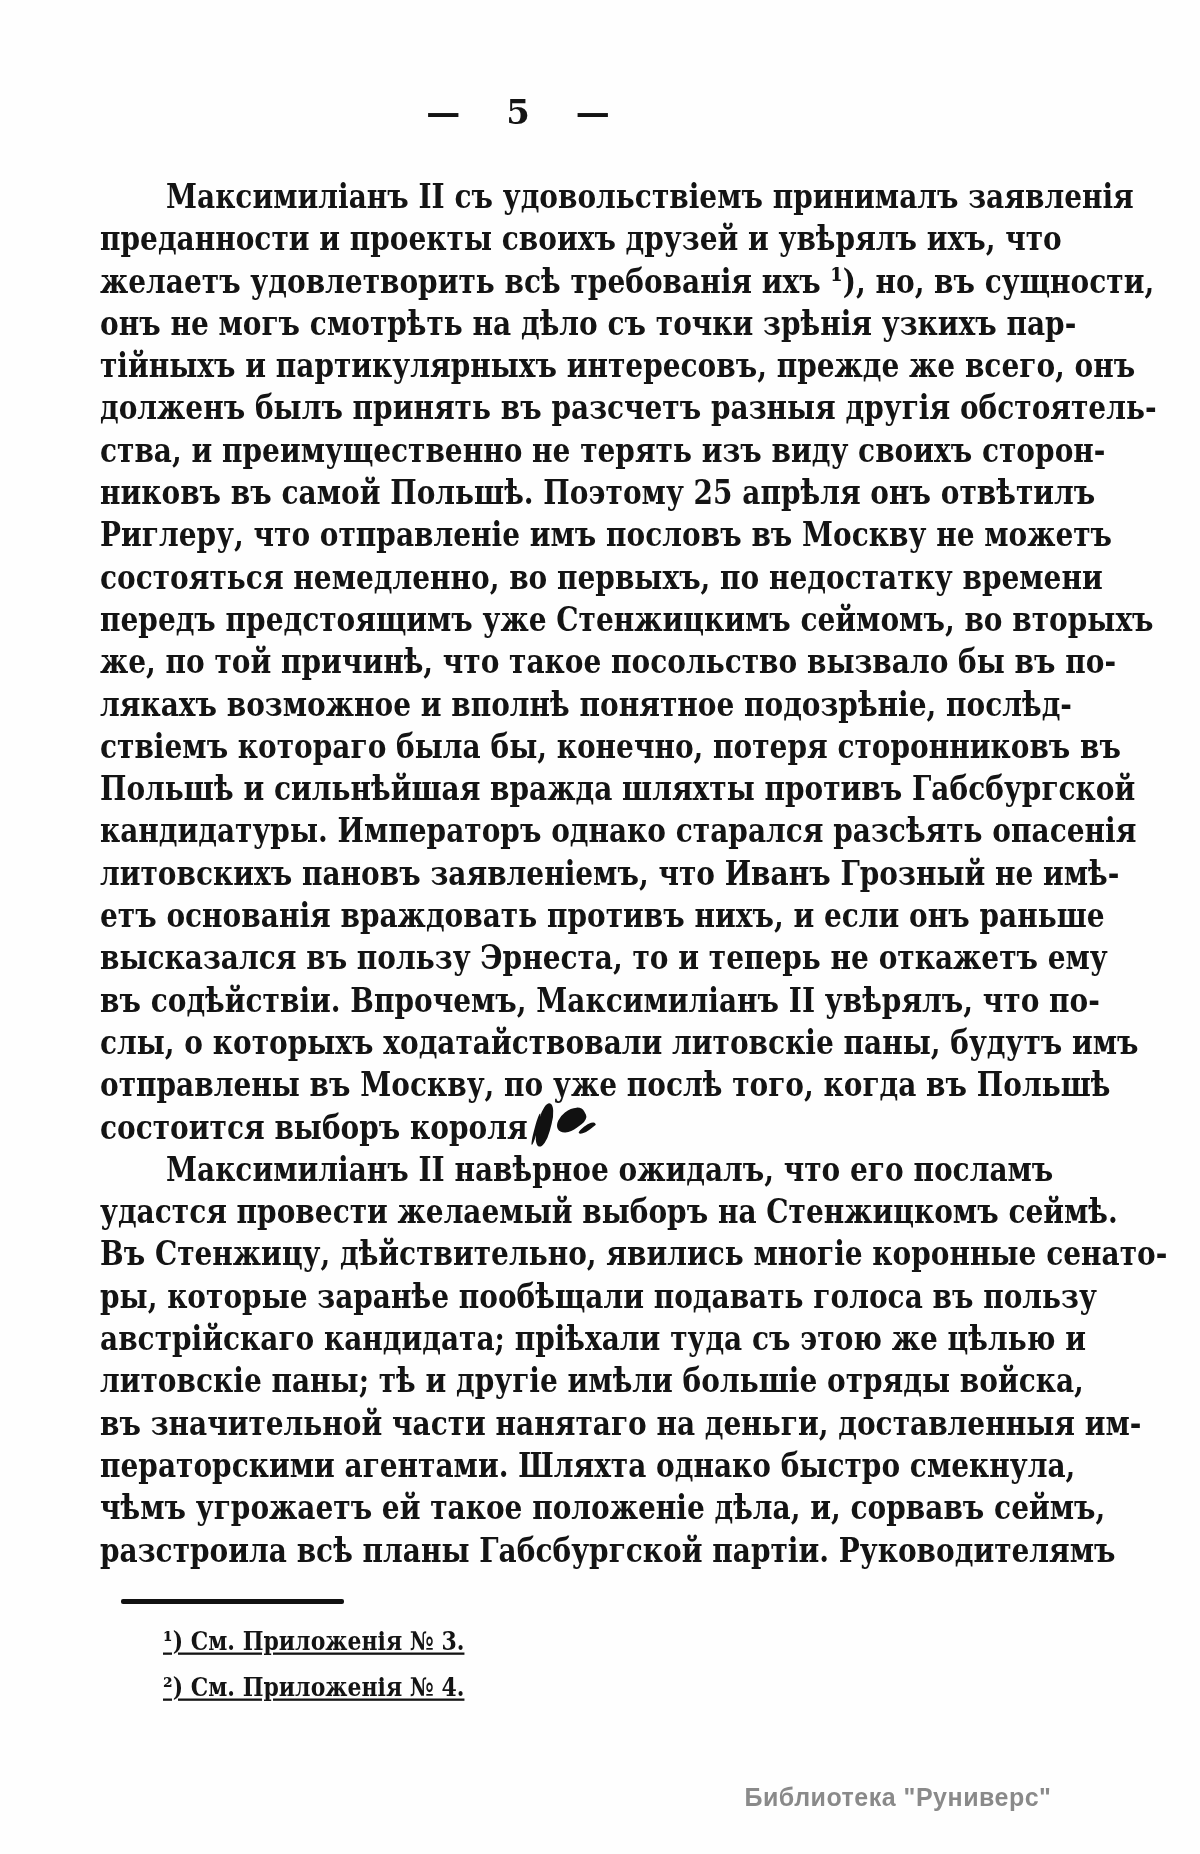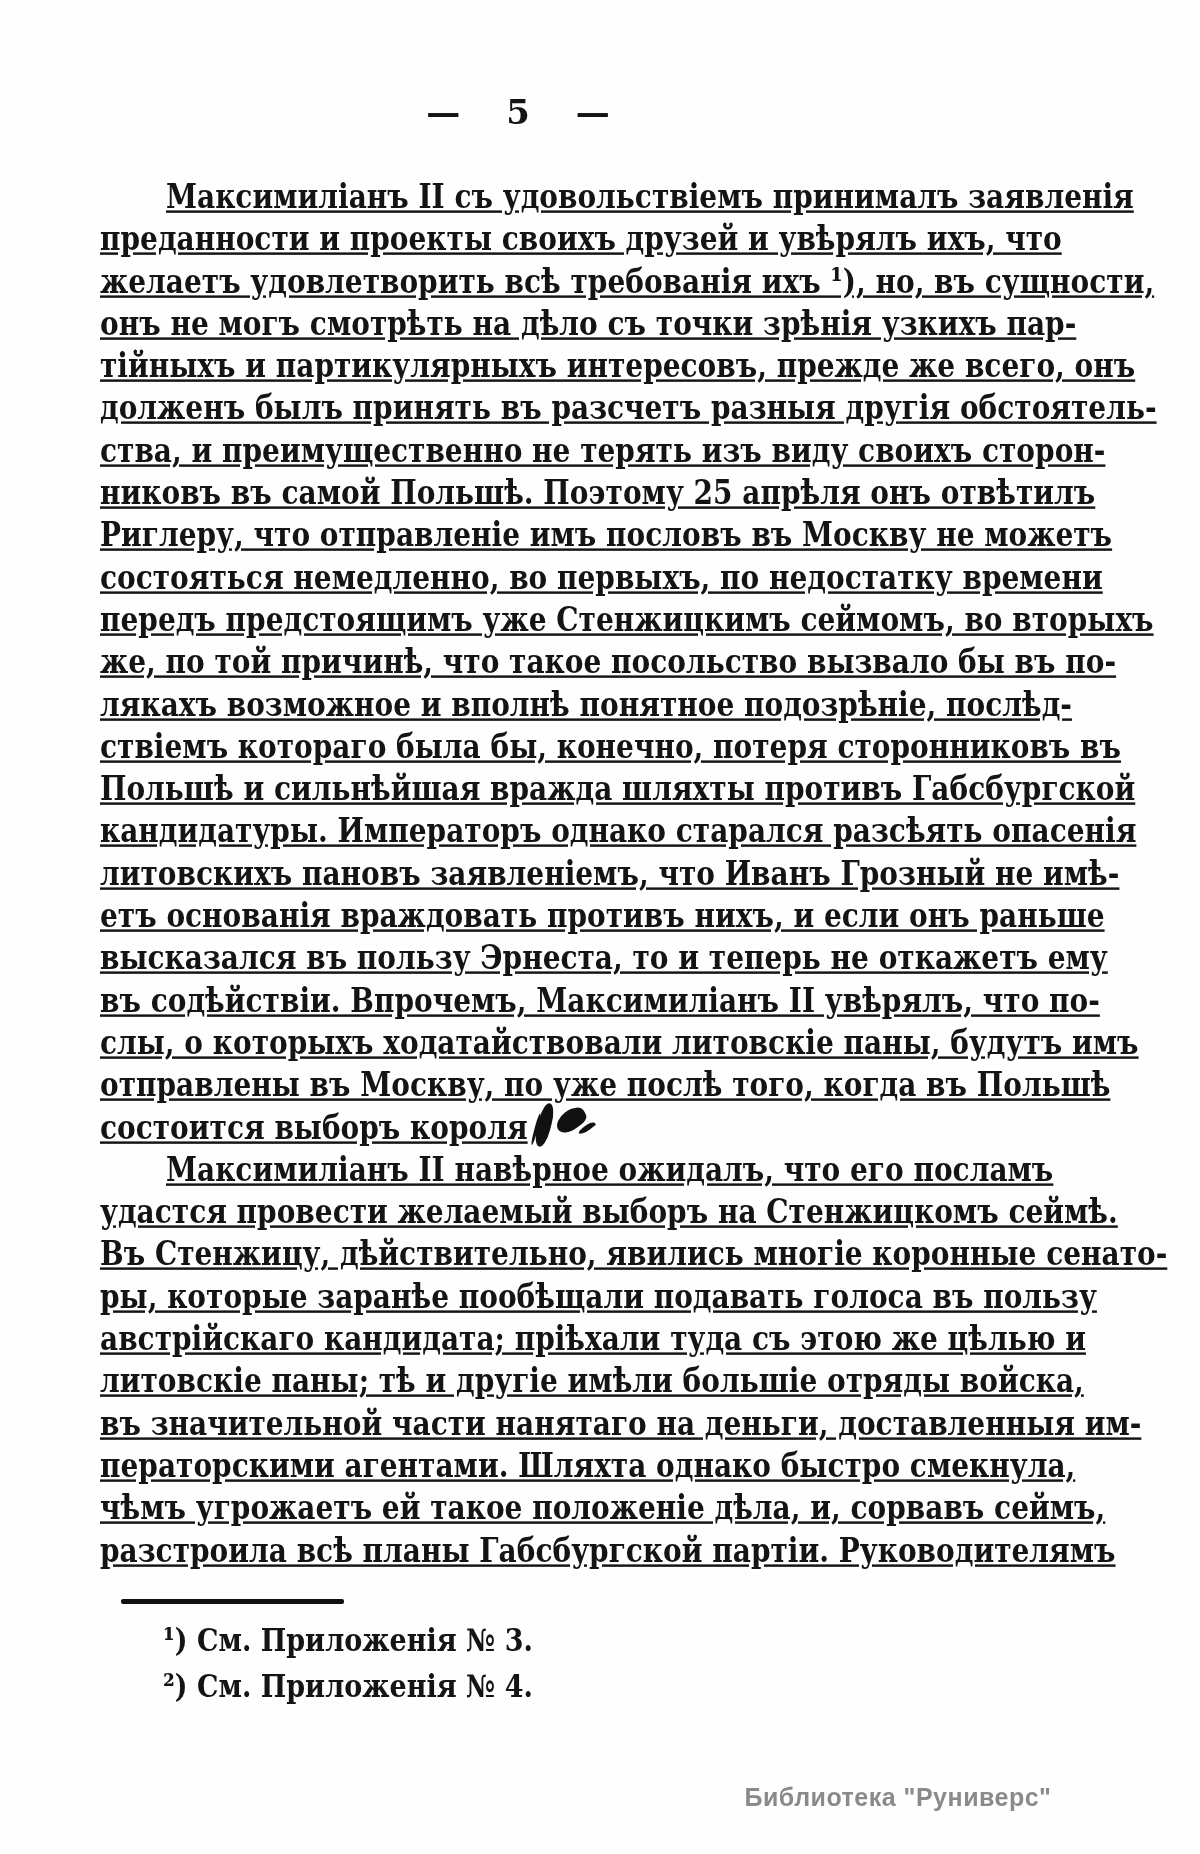--- a/index.html
+++ b/index.html
@@ -8,21 +8,21 @@
     background:#fefefe;
     font-family:"DejaVu Serif","Liberation Serif",serif;
     color:#141414;overflow:hidden;
   }
   .page-number{
     position:absolute;left:100px;top:92px;width:838px;
     text-align:center;font-size:34px;font-weight:700;
     word-spacing:30px;letter-spacing:2px;
   }
   .textblock{
-    position:absolute;left:100px;top:176px;width:838px;text-decoration:underline;
+    position:absolute;left:100px;top:176px;width:838px;
   }
   .line{
     height:42.3px;line-height:42.3px;
     font-size:28px;font-weight:700;
     text-align:justify;text-align-last:justify;
     transform:scaleY(1.22);transform-origin:left center;
     white-space:nowrap;
   }
   .line.indent{text-indent:66px;}
   .line.lastline{text-align-last:left;white-space:nowrap;}
@@ -43,21 +43,21 @@
     border-radius:70% 90% 40% 90%;
     transform:rotate(-32deg);
     box-shadow:10px 14px 0 -6px #111, 16px -10px 0 -12px #111, 4px -8px 0 -12px #111;
   }
   .footnote-rule{
     position:absolute;left:121px;top:1599px;width:223px;height:5px;
     background:#111;border-radius:2px;
   }
   .footnotes{
     position:absolute;left:163px;top:1618px;width:600px;
-    font-size:27px;font-weight:700;
+    font-size:22px;font-weight:700;text-decoration:underline;
   }
   .footnote{height:46px;line-height:46px;transform:scaleY(1.15);transform-origin:left center;}
   .watermark{
     position:absolute;left:688px;top:1783px;width:420px;
     text-align:center;
     font-family:"Liberation Sans","DejaVu Sans",sans-serif;
     font-size:25px;font-weight:700;color:#8a8a8a;letter-spacing:0.5px;
   }
 </style>
 </head>

